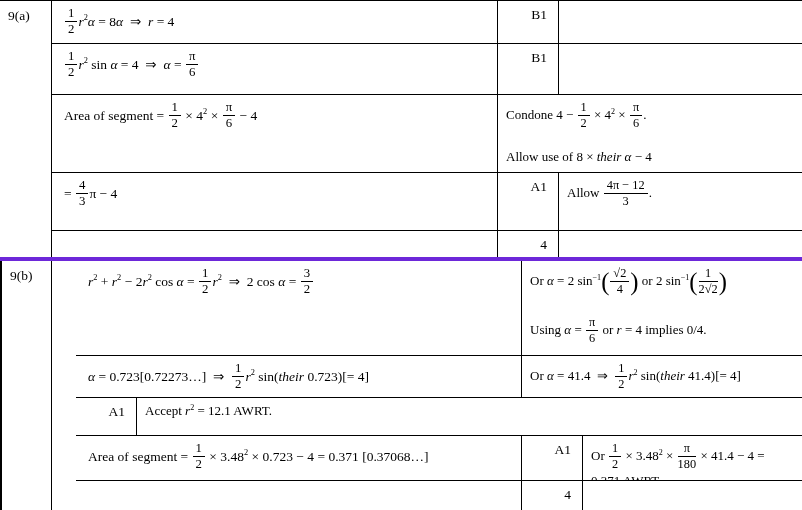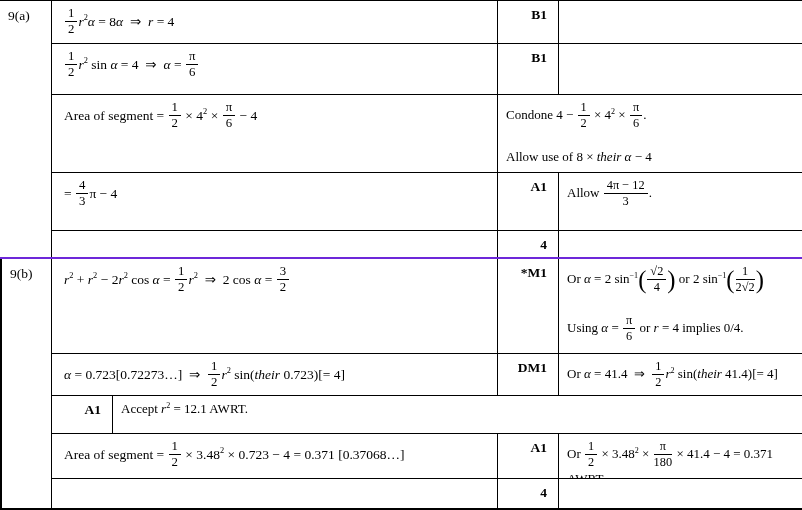--- a/index.html
+++ b/index.html
@@ -9,22 +9,22 @@
     -webkit-font-smoothing: antialiased;
   }
   .page { width: 802px; height: 510px; background: #ffffff; overflow: hidden; }
 
   .ms-table {
     width: 802px;
     box-sizing: border-box;
     border-top: 1px solid #000;
     border-bottom: 2px solid #000;
   }
-  .section { display: flex; border-bottom: 2px solid #6d28d9; }
-  .section:last-child { border-bottom: none; }
+  .section { display: flex; border-bottom: 4px solid #6d28d9; }
+  .section:last-child { border-bottom: none; gap: 24px; }
   .section.left-border { border-left: 2px solid #000; }
 
   .qcol {
     width: 52px;
     box-sizing: border-box;
     border-right: 1px solid #000;
     padding: 7px 0 0 8px;
     font-size: 13.5px;
     flex: 0 0 auto;
   }
@@ -40,21 +40,21 @@
     border-right: 1px solid #000;
     padding: 5px 8px 3px 12px;
     font-size: 13.5px;
   }
   .mcell {
     width: 61px; flex: 0 0 auto;
     box-sizing: border-box;
     border-right: 1px solid #000;
     padding: 6px 11px 3px 3px;
     text-align: right;
-    font-weight: bold;
+    font-weight: normal;
     font-size: 13.5px;
   }
   .ccell {
     flex: 1 1 auto; min-width: 0;
     box-sizing: border-box;
     padding: 5px 5px 3px 8px;
     font-size: 13px;
   }
 
   .mline { line-height: 1.25; }
@@ -122,31 +122,29 @@
           </div>
         </div>
       </div>
       <div class="section left-border">
         <div class="qcol">9(b)</div>
         <div class="rows">
           <div class="row" style="height: 95px;">
             <div class="wcell">
               <div class="mline"><span class="var">r</span><span class="sup">2</span><span> + </span><span class="var">r</span><span class="sup">2</span><span> − 2</span><span class="var">r</span><span class="sup">2</span><span> cos </span><span class="var">α</span><span> = </span><span class="frac"><span class="num">1</span><span class="den">2</span></span><span class="var">r</span><span class="sup">2</span><span>&nbsp; ⇒ &nbsp;2 cos </span><span class="var">α</span><span> = </span><span class="frac"><span class="num">3</span><span class="den">2</span></span></div>
             </div>
-            <div class="mcell">*M1</div>
             <div class="ccell">
               <div class="cline"><span>Or </span><span class="var">α</span><span> = 2 sin</span><span class="sup">−1</span><span class="big">(</span><span class="frac"><span class="num">√2</span><span class="den">4</span></span><span class="big">)</span><span> or 2 sin</span><span class="sup">−1</span><span class="big">(</span><span class="frac"><span class="num">1</span><span class="den">2√2</span></span><span class="big">)</span></div>
               <div class="cline"><span>Using </span><span class="var">α</span><span> = </span><span class="frac"><span class="num">π</span><span class="den">6</span></span><span> or </span><span class="var">r</span><span> = 4 implies 0/4.</span></div>
             </div>
           </div>
           <div class="row" style="height: 42px;">
             <div class="wcell">
               <div class="mline"><span class="var">α</span><span> = 0.723[0.72273…]&nbsp; ⇒ &nbsp;</span><span class="frac"><span class="num">1</span><span class="den">2</span></span><span class="var">r</span><span class="sup">2</span><span> sin(</span><span class="var">their</span><span> 0.723)[= 4]</span></div>
             </div>
-            <div class="mcell">DM1</div>
             <div class="ccell">
               <div class="cline"><span>Or </span><span class="var">α</span><span> = 41.4&nbsp; ⇒ &nbsp;</span><span class="frac"><span class="num">1</span><span class="den">2</span></span><span class="var">r</span><span class="sup">2</span><span> sin(</span><span class="var">their</span><span> 41.4)[= 4]</span></div>
             </div>
           </div>
           <div class="row" style="height: 38px;">
             <div class="mcell">A1</div>
             <div class="ccell">
               <div class="cline"><span>Accept </span><span class="var">r</span><span class="sup">2</span><span> = 12.1 AWRT.</span></div>
             </div>
           </div>

